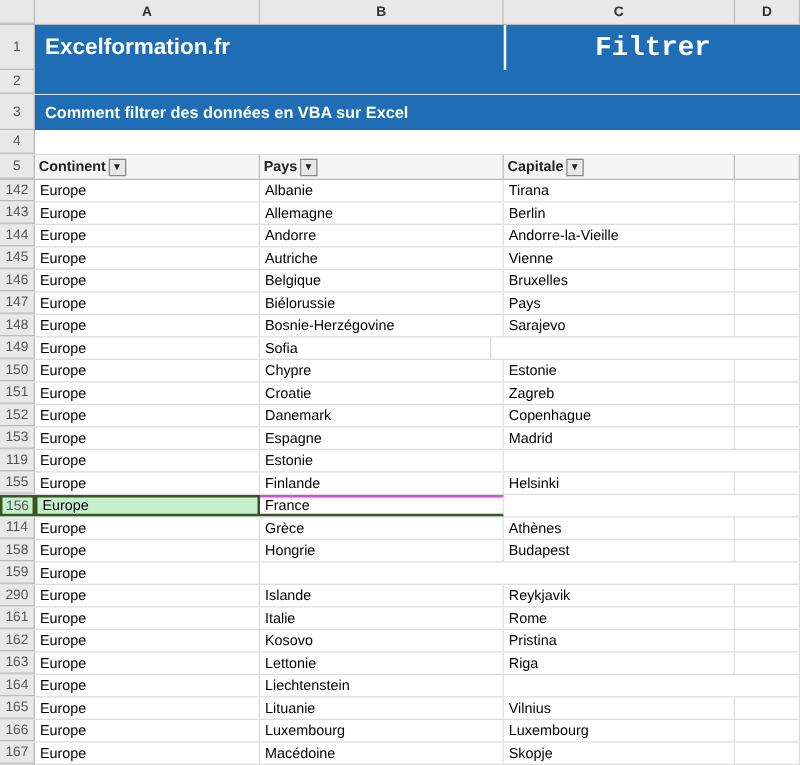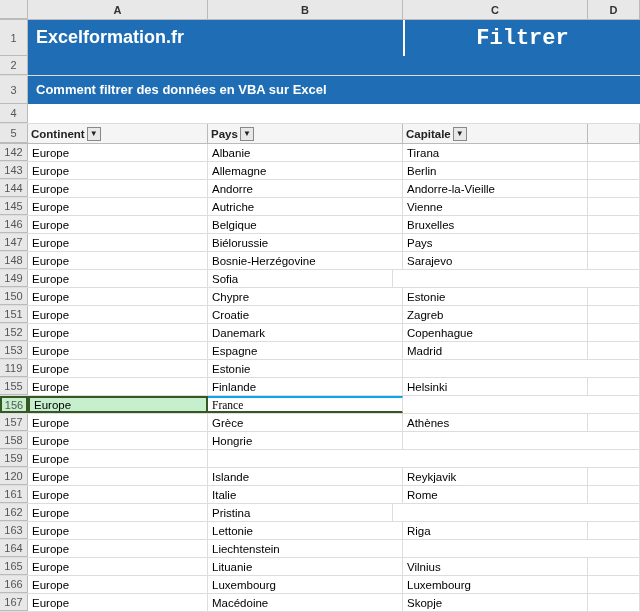--- a/index.html
+++ b/index.html
@@ -312,58 +312,60 @@
       <div class="data-row">
     <div class="row-num-col" style="">155</div>
     <div class="data-cell col-a" style="">Europe</div>
     <div class="data-cell col-b" style="">Finlande</div>
     <div class="data-cell col-c">Helsinki</div>
     <div class="data-cell col-d"></div>
   </div>
       <div class="data-row selected-row">
     <div class="row-num-col" style="background:#c6efce; border:2px solid #375623;">156</div>
     <div class="data-cell col-a" style="background:#c6efce; border-top:2px solid #375623; border-bottom:2px solid #375623; border-left:2px solid #375623;">Europe</div>
-    <div class="data-cell col-b" style="border-top:2px solid #0ea5e9; border-bottom:2px solid #375623;font-family:Liberation Serif, serif;">France</div>
-    <div class="data-cell col-d"></div>
-  </div>
-      <div class="data-row">
-    <div class="row-num-col" style="">157</div>
+    <div class="data-cell col-b" style="border-top:2px solid #d946ef; border-bottom:2px solid #375623;">France</div>
+    <div class="data-cell col-d"></div>
+  </div>
+      <div class="data-row">
+    <div class="row-num-col" style="">114</div>
     <div class="data-cell col-a" style="">Europe</div>
     <div class="data-cell col-b" style="">Grèce</div>
     <div class="data-cell col-c">Athènes</div>
     <div class="data-cell col-d"></div>
   </div>
       <div class="data-row">
     <div class="row-num-col" style="">158</div>
     <div class="data-cell col-a" style="">Europe</div>
     <div class="data-cell col-b" style="">Hongrie</div>
+    <div class="data-cell col-c">Budapest</div>
     <div class="data-cell col-d"></div>
   </div>
       <div class="data-row">
     <div class="row-num-col" style="">159</div>
     <div class="data-cell col-a" style="">Europe</div>
     <div class="data-cell col-d"></div>
   </div>
       <div class="data-row">
-    <div class="row-num-col" style="">120</div>
+    <div class="row-num-col" style="">290</div>
     <div class="data-cell col-a" style="">Europe</div>
     <div class="data-cell col-b" style="">Islande</div>
     <div class="data-cell col-c">Reykjavik</div>
     <div class="data-cell col-d"></div>
   </div>
       <div class="data-row">
     <div class="row-num-col" style="">161</div>
     <div class="data-cell col-a" style="">Europe</div>
     <div class="data-cell col-b" style="">Italie</div>
     <div class="data-cell col-c">Rome</div>
     <div class="data-cell col-d"></div>
   </div>
       <div class="data-row">
     <div class="row-num-col" style="">162</div>
     <div class="data-cell col-a" style="">Europe</div>
+    <div class="data-cell col-b" style="">Kosovo</div>
     <div class="data-cell col-c">Pristina</div>
     <div class="data-cell col-d"></div>
   </div>
       <div class="data-row">
     <div class="row-num-col" style="">163</div>
     <div class="data-cell col-a" style="">Europe</div>
     <div class="data-cell col-b" style="">Lettonie</div>
     <div class="data-cell col-c">Riga</div>
     <div class="data-cell col-d"></div>
   </div>

